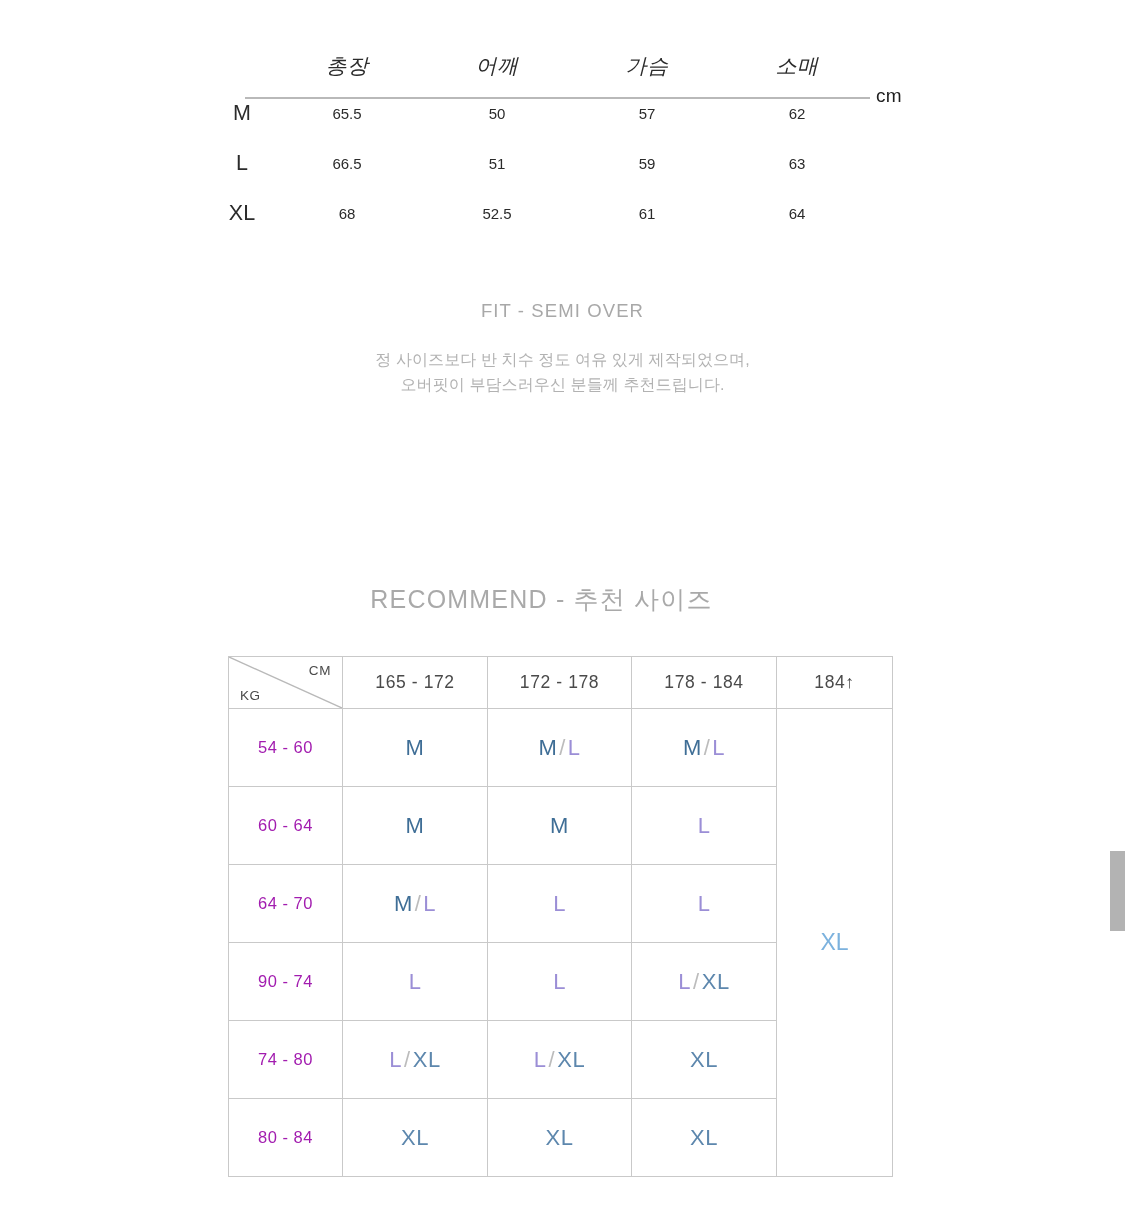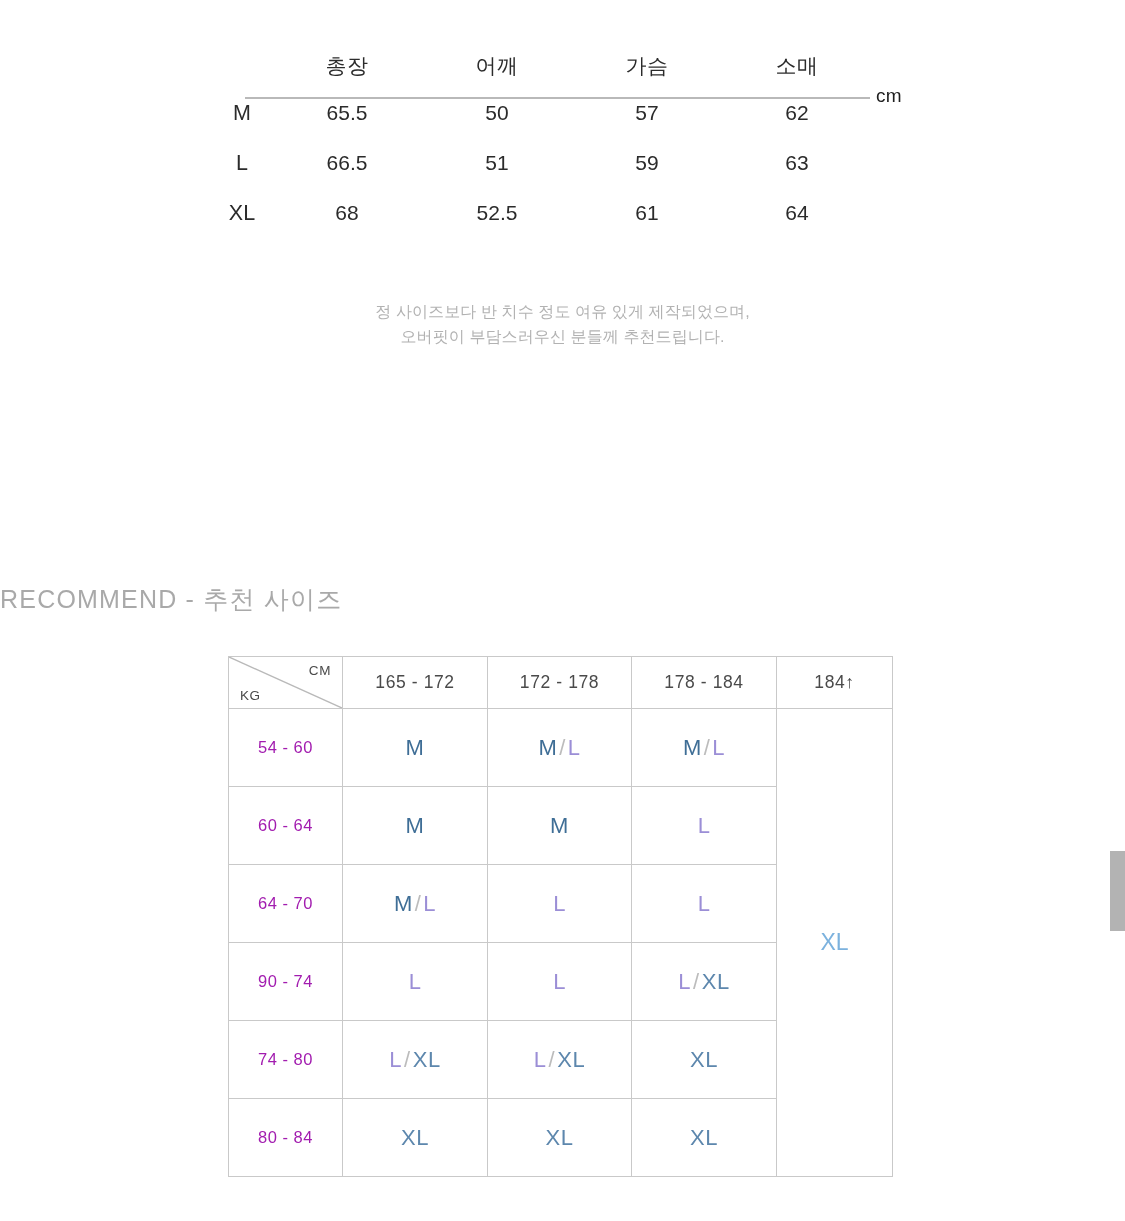--- a/index.html
+++ b/index.html
@@ -39,23 +39,24 @@
     padding: 0;
     text-align: center;
     color: #2b2b2b;
     font-weight: 400;
   }
   table.size-table thead th {
     font-size: 21px;
     height: 44px;
     vertical-align: middle;
     letter-spacing: 0.5px;
+    font-style: italic;
   }
   table.size-table tbody td {
-    font-size: 21px;
+    font-size: 15px;
     height: 50px;
     vertical-align: middle;
   }
   table.size-table tbody td.size-label {
     font-size: 21.5px;
     text-align: center;
   }
   
   .hrule {
     position: absolute;
@@ -98,21 +99,21 @@
     letter-spacing: 0.1px;
   }
   .fit-para + .fit-para { margin-top: 38px; }
 
   
   #recommend-heading {
     position: absolute;
     left: 0;
     top: 583px;
     width: 1083px;
-    text-align: left;
+    text-align: center;
     font-size: 25px;
     color: #a9a9a9;
     letter-spacing: 1.2px;
     font-weight: 400;
   }
 
   
   #recommend-table-wrap {
     position: absolute;
     left: 228px;
@@ -253,20 +254,21 @@
         <td>61</td>
         <td>64</td>
       </tr>
     </tbody>
   </table>
   <div class="hrule"></div>
   <div class="cm-unit">cm</div>
 </div>
 
 <div id="fit-block">
+  <p class="fit-title">FIT - SEMI OVER</p>
   <p class="fit-para">
     <span>정 사이즈보다 반 치수 정도 여유 있게 제작되었으며,</span><br>
     <span>오버핏이 부담스러우신 분들께 추천드립니다.</span>
   </p>
   <p class="fit-para">
     <br>
   </p>
 </div>
 
 <div id="recommend-heading">RECOMMEND - 추천 사이즈</div>

